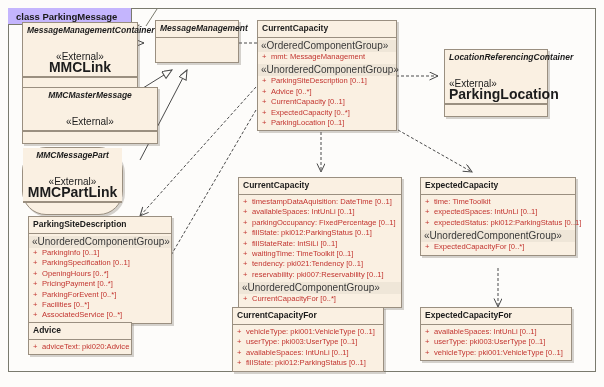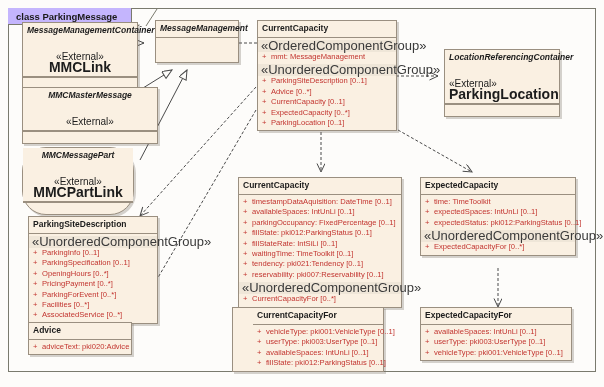--- a/index.html
+++ b/index.html
@@ -106,21 +106,21 @@
   .cls .sect {
     box-sizing: border-box;
     padding: 2px 3px 2px 3px;
   }
   .cls .empty {
     box-sizing: border-box;
     border-top: 1px solid #9a8f80;
     height: 12px;
   }
   .grp {
-    font-size: 13px;
+    font-size: 10px;
     color: #3a3a3a;
     background: #efe6d8;
     padding: 1px 2px 1px 3px;
     margin: 0 -3px 0 -3px;
     line-height: 10px;
     white-space: nowrap;
   }
   .attr {
     font-size: 7.6px;
     color: #c2342f;
@@ -218,37 +218,37 @@
   </div>
 
   <div class="cls" style="left:22px; top:87px; width:136px;">
     <div class="hdr right">
       <span class="nm-ital">MMCMasterMessage</span>
       <span class="stereo">«External»</span>
     </div>
     <div class="empty"></div>
   </div>
 
-  <div class="cls" style="left:22px; top:147px; width:112px;border-radius:24px;">
+  <div class="cls" style="left:22px; top:147px; width:101px;border-radius:24px;">
     <div class="hdr right">
       <span class="nm-ital">MMCMessagePart</span>
       <span class="stereo">«External»</span>
       <span class="strong">MMCPartLink</span>
     </div>
     <div class="empty"></div>
   </div>
 
   <div class="cls" style="left:155px; top:20px; width:84px;">
     <div class="hdr">
       <span class="nm-ital">MessageManagement</span>
     </div>
     <div class="empty" style="height:24px; border-top:none;"></div>
   </div>
 
-  <div class="cls" style="left:444px; top:49px; width:116px;">
+  <div class="cls" style="left:444px; top:49px; width:104px;">
     <div class="hdr">
       <span class="nm-ital">LocationReferencingContainer</span>
       <span class="stereo">«External»</span>
       <span class="strong">ParkingLocation</span>
     </div>
     <div class="empty"></div>
   </div>
 
   <div class="cls" style="left:257px; top:20px; width:140px;">
     <div class="hdr">
@@ -259,21 +259,21 @@
       <div class="attr"><span class="vis">+</span><span>mmt:  MessageManagement</span></div>
       <div class="grp" style="margin-top:2px;">«UnorderedComponentGroup»</div>
       <div class="attr"><span class="vis">+</span><span>ParkingSiteDescription [0..1]</span></div>
       <div class="attr"><span class="vis">+</span><span>Advice [0..*]</span></div>
       <div class="attr"><span class="vis">+</span><span>CurrentCapacity [0..1]</span></div>
       <div class="attr"><span class="vis">+</span><span>ExpectedCapacity [0..*]</span></div>
       <div class="attr"><span class="vis">+</span><span>ParkingLocation [0..1]</span></div>
     </div>
   </div>
 
-  <div class="cls" style="left:28px; top:216px; width:130px;">
+  <div class="cls" style="left:28px; top:216px; width:144px;">
     <div class="hdr">
       <span>ParkingSiteDescription</span>
     </div>
     <div class="sect">
       <div class="grp">«UnorderedComponentGroup»</div>
       <div class="attr"><span class="vis">+</span><span>ParkingInfo [0..1]</span></div>
       <div class="attr"><span class="vis">+</span><span>ParkingSpecification [0..1]</span></div>
       <div class="attr"><span class="vis">+</span><span>OpeningHours [0..*]</span></div>
       <div class="attr"><span class="vis">+</span><span>PricingPayment [0..*]</span></div>
       <div class="attr"><span class="vis">+</span><span>ParkingForEvent [0..*]</span></div>
@@ -315,21 +315,21 @@
     </div>
     <div class="sect">
       <div class="attr"><span class="vis">+</span><span>time:  TimeToolkit</span></div>
       <div class="attr"><span class="vis">+</span><span>expectedSpaces:  IntUnLi [0..1]</span></div>
       <div class="attr"><span class="vis">+</span><span>expectedStatus:  pki012:ParkingStatus [0..1]</span></div>
       <div class="grp" style="margin-top:2px;">«UnorderedComponentGroup»</div>
       <div class="attr"><span class="vis">+</span><span>ExpectedCapacityFor [0..*]</span></div>
     </div>
   </div>
 
-  <div class="cls" style="left:232px; top:307px; width:152px;padding-left:20px;">
+  <div class="cls" style="left:232px; top:307px; width:152px;">
     <div class="hdr">
       <span>CurrentCapacityFor</span>
     </div>
     <div class="sect">
       <div class="attr"><span class="vis">+</span><span>vehicleType:  pki001:VehicleType [0..1]</span></div>
       <div class="attr"><span class="vis">+</span><span>userType:  pki003:UserType [0..1]</span></div>
       <div class="attr"><span class="vis">+</span><span>availableSpaces:  IntUnLi [0..1]</span></div>
       <div class="attr"><span class="vis">+</span><span>fillState:  pki012:ParkingStatus [0..1]</span></div>
     </div>
   </div>

